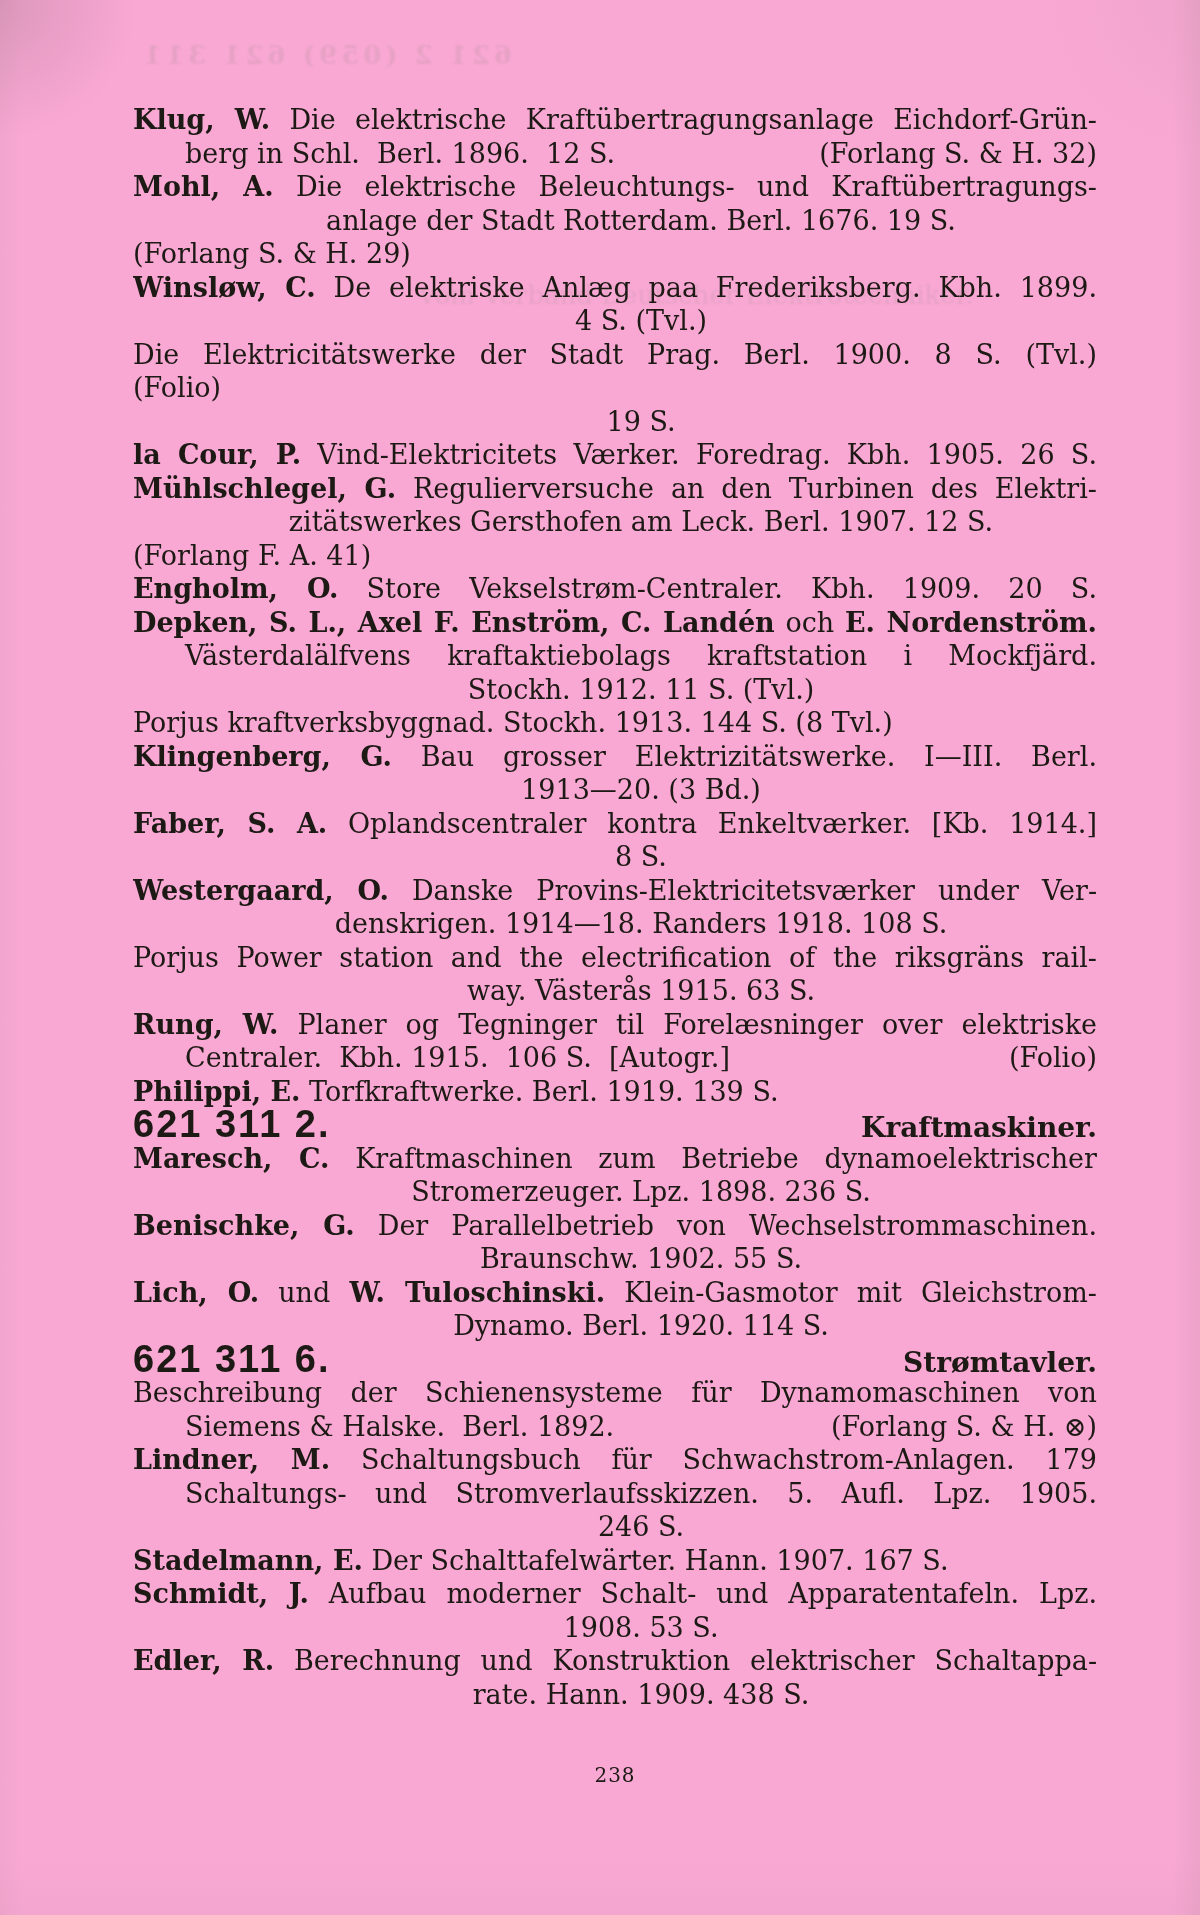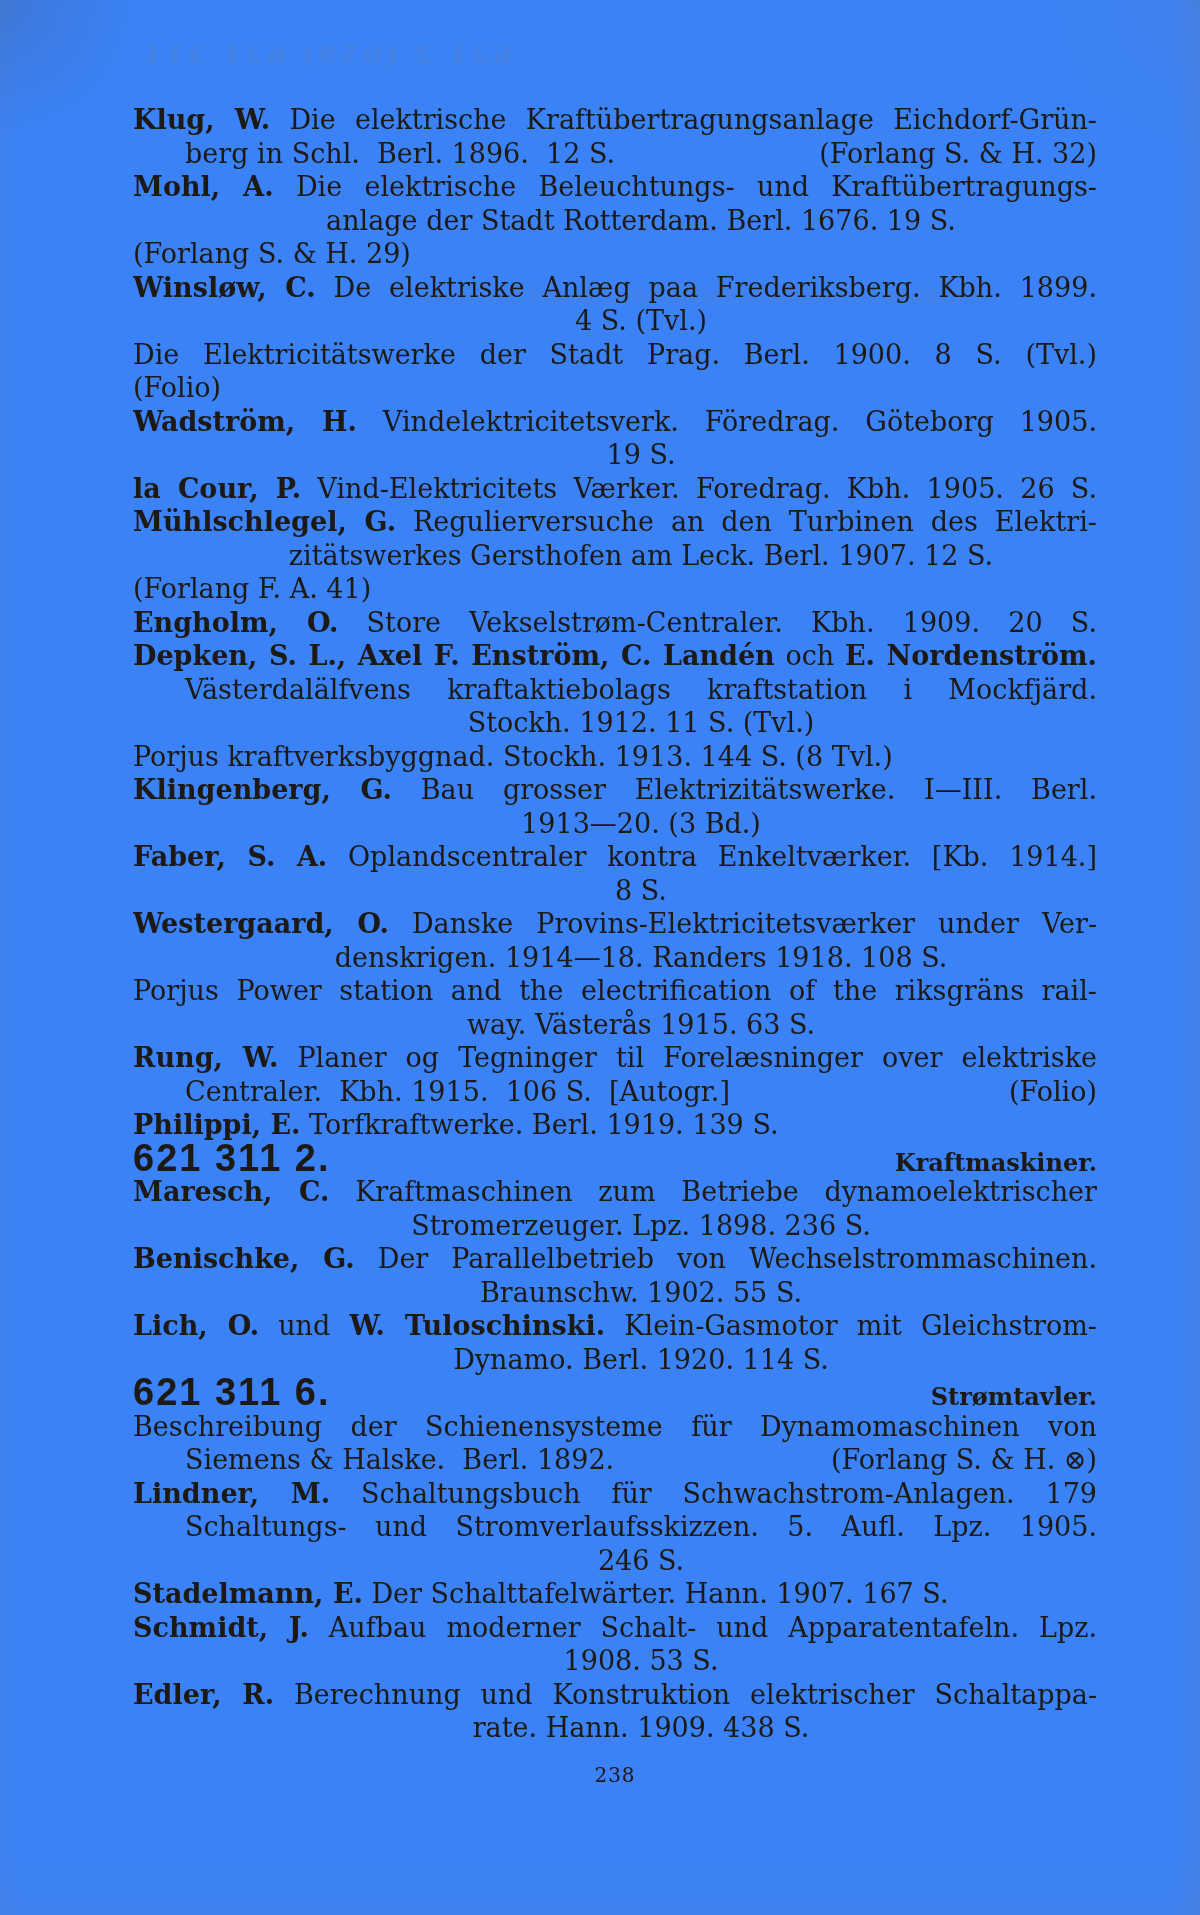--- a/index.html
+++ b/index.html
@@ -1,19 +1,19 @@
 <!DOCTYPE html>
 <html><head>
 <meta charset="utf-8">
 <style>
   html,body{margin:0;padding:0;background:#888;}
   .page{
     position:relative;
     width:1200px;height:1915px;
-    background:#3b82f6;
+    background:#f9a8d4;
     font-family:"DejaVu Serif","Liberation Serif",serif;
     color:#1d1914;
     overflow:hidden;
     margin:0 auto;
   }
   .page::before{
     content:"";position:absolute;inset:0;pointer-events:none;
     background:
       radial-gradient(circle at 0% 0%, rgba(70,65,58,0.16), transparent 140px),
       radial-gradient(circle at 100% 0%, rgba(120,112,100,0.07), transparent 160px),
@@ -50,21 +50,21 @@
   }
   .line.indent{padding-left:52px;text-align:center;}
   .line.spread{display:flex;justify-content:space-between;}
   .line.spread .left{white-space:pre;}
   .line.right-only{}
   .line.header{display:flex;justify-content:space-between;align-items:baseline;}
   .line.header .left{
     font-family:Liberation Sans, sans-serif;
     font-weight:bold;font-size:38px;letter-spacing:2px;
   }
-  .line.header .right{font-weight:bold;font-size:24px;}
+  .line.header .right{font-weight:bold;font-size:28px;}
   .pageno{
     position:absolute;
     left:133px;width:964px;
     top:1763px;
     text-align:center;
     font-size:20px;
     letter-spacing:1px;
   }
 </style>
 </head>
@@ -81,21 +81,20 @@
         <span class="left"><span>berg in Schl.  Berl. 1896.  12 S.</span></span>
         <span class="right">(Forlang S. &amp; H. 32)</span>
       </div>
       <div class="line justify"><span class="left"><span class="b">Mohl, A.</span><span> Die elektrische Beleuchtungs- und Kraftübertragungs-</span></span></div>
       <div class="line indent"><span class="left"><span>anlage der Stadt Rotterdam.  Berl. 1676.  19 S.</span></span></div>
       <div class="line right-only"><span class="right">(Forlang S. &amp; H. 29)</span></div>
       <div class="line justify"><span class="left"><span class="b">Winsløw, C.</span><span> De elektriske Anlæg paa Frederiksberg.  Kbh. 1899.</span></span></div>
       <div class="line indent"><span class="left"><span>4 S.  (Tvl.)</span></span></div>
       <div class="line justify"><span class="left"><span>Die Elektricitätswerke der Stadt Prag.  Berl. 1900.  8 S.  (Tvl.)</span></span></div>
       <div class="line right-only"><span class="right">(Folio)</span></div>
-      <div class="line justify"><span class="left"><span class="b">Wadström, H.</span><span> Vindelektricitetsverk.  Föredrag.  Göteborg 1905.</span></span></div>
       <div class="line indent"><span class="left"><span>19 S.</span></span></div>
       <div class="line justify"><span class="left"><span class="b">la Cour, P.</span><span> Vind-Elektricitets Værker. Foredrag. Kbh. 1905. 26 S.</span></span></div>
       <div class="line justify"><span class="left"><span class="b">Mühlschlegel, G.</span><span> Regulierversuche an den Turbinen des Elektri-</span></span></div>
       <div class="line indent"><span class="left"><span>zitätswerkes Gersthofen am Leck.  Berl. 1907.  12 S.</span></span></div>
       <div class="line right-only"><span class="right">(Forlang F. A. 41)</span></div>
       <div class="line justify"><span class="left"><span class="b">Engholm, O.</span><span> Store Vekselstrøm-Centraler.  Kbh. 1909.  20 S.</span></span></div>
       <div class="line justify"><span class="left"><span class="b">Depken, S. L., Axel F. Enström, C. Landén</span><span> och </span><span class="b">E. Nordenström.</span></span></div>
       <div class="line indent justify"><span class="left"><span>Västerdalälfvens kraftaktiebolags kraftstation i Mockfjärd.</span></span></div>
       <div class="line indent"><span class="left"><span>Stockh. 1912.  11 S.  (Tvl.)</span></span></div>
       <div class="line"><span class="left"><span>Porjus kraftverksbyggnad.  Stockh. 1913.  144 S.  (8 Tvl.)</span></span></div>

